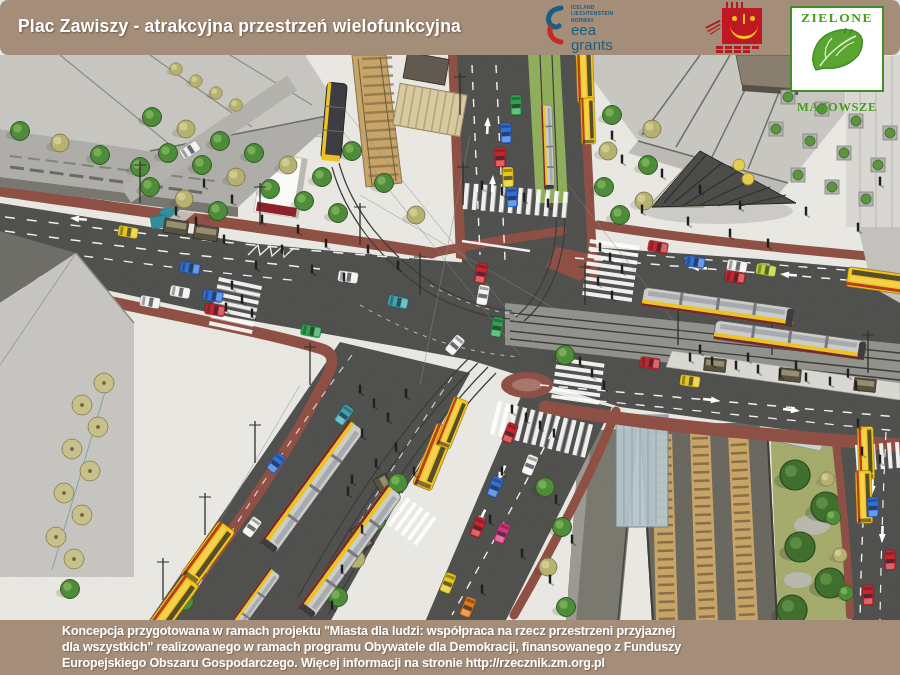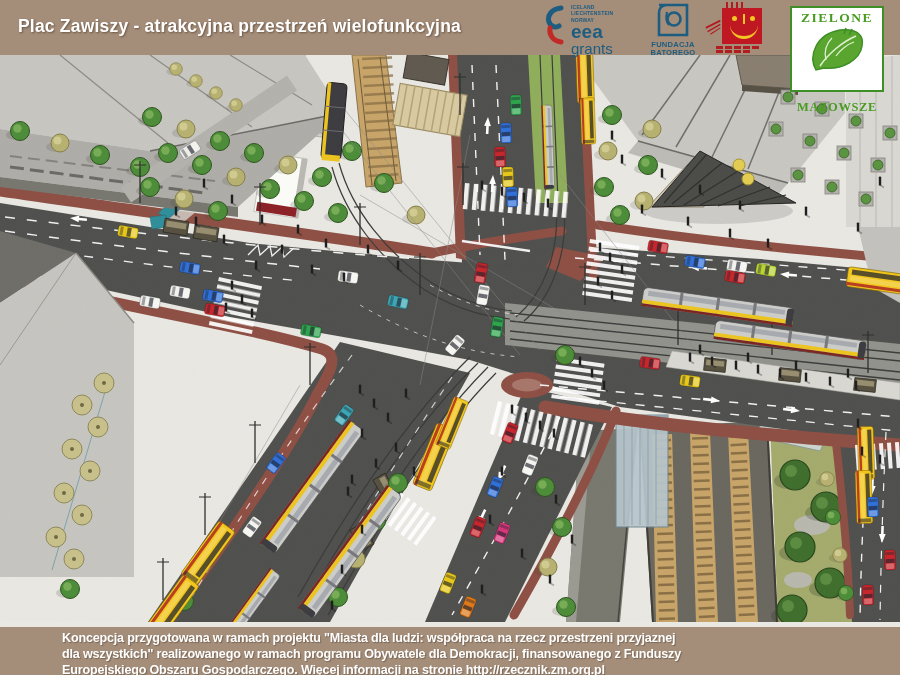--- a/index.html
+++ b/index.html
@@ -1,31 +1,31 @@
 <!DOCTYPE html>
 <html><head>
 <meta charset="utf-8">
 <style>
   html,body{margin:0;padding:0;background:#222;}
   #slide{position:relative;width:900px;height:675px;overflow:hidden;background:#e9e8e3;
          font-family:"Liberation Sans",sans-serif;}
   .bar{position:absolute;left:0;right:0;background:#a48d79;z-index:5;}
-  .bar.top{top:0;height:55px;}
-  .bar.bottom{bottom:0;height:48px;}
+  .bar.top{top:0;height:55px;border-radius:8px;}
+  .bar.bottom{bottom:0;height:55px;}
   .slide-title{position:absolute;left:18px;top:16px;margin:0;font-size:17.5px;font-weight:bold;
           color:#fff;letter-spacing:.2px;text-shadow:1px 1px 2px rgba(60,45,30,.55);}
   .footer-text{position:absolute;left:62px;top:4px;margin:0;color:#fff;font-weight:bold;
           font-size:12.6px;line-height:1.27;letter-spacing:-.2px;white-space:pre-line;
           text-shadow:1px 1px 1px rgba(60,45,30,.4);}
   
   .logo{position:absolute;top:0;}
   .eea{left:545px;top:4px;width:96px;display:flex;}
   .eea .texts{margin-left:4px;color:#1d5d82;}
   .eea .countries{font-size:5px;font-weight:bold;line-height:1.25;white-space:pre-line;letter-spacing:.2px;}
-  .eea .w1{font-size:19px;font-weight:bold;line-height:.95;}
+  .eea .w1{font-size:15px;font-weight:normal;line-height:.95;}
   .eea .w2{font-size:15px;font-weight:normal;line-height:1.0;}
   .batory{left:645px;top:3px;width:56px;text-align:center;color:#1d5d82;}
   .batory .cap{font-size:7.6px;font-weight:bold;line-height:1.1;white-space:pre-line;letter-spacing:.2px;}
   .pfdim{left:704px;top:2px;width:58px;}
   .pfdim .ticks{display:flex;gap:3px;margin-left:22px;height:6px;}
   .pfdim .ticks i{width:2px;height:6px;background:#b01c20;}
   .pfdim .row{display:flex;}
   .pfdim .sq{width:44px;height:36px;background:#c01823;position:relative;margin-left:12px;}
   .pfdim .sq .eye{position:absolute;top:8px;width:5px;height:5px;border-radius:50%;background:#f4c623;}
   .pfdim .sq .bar-v{position:absolute;top:6px;left:21px;width:2px;height:10px;background:#f4c623;}
@@ -690,29 +690,20 @@
       </svg>
       <div class="texts">
         <div class="countries">ICELAND
 LIECHTENSTEIN
 NORWAY</div>
         <div class="w1">eea</div>
         <div class="w2">grants</div>
       </div>
     </div>
 
-    <div class="logo batory">
-      <svg width="36" height="34" viewBox="0 0 36 34">
-        <path d="M4,2 L32,2 L32,32 L4,32 L4,10 Q4,3 11,2 Z" fill="none" stroke="#1d5d82" stroke-width="2.6"></path>
-        <circle cx="19" cy="16" r="6.5" fill="none" stroke="#1d5d82" stroke-width="2.6"></circle>
-        <path d="M12,9 Q10,18 14,22" fill="none" stroke="#1d5d82" stroke-width="2.2"></path>
-      </svg>
-      <div class="cap">FUNDACJA
-BATOREGO</div>
-    </div>
 
     <div class="logo pfdim">
       <div class="ticks">
           <i></i>
           <i></i>
           <i></i>
           <i></i>
         </div>
       <div class="row">
         <svg class="swoosh" width="20" height="22" viewBox="0 0 20 22" style="position:static;margin-top:8px;">

